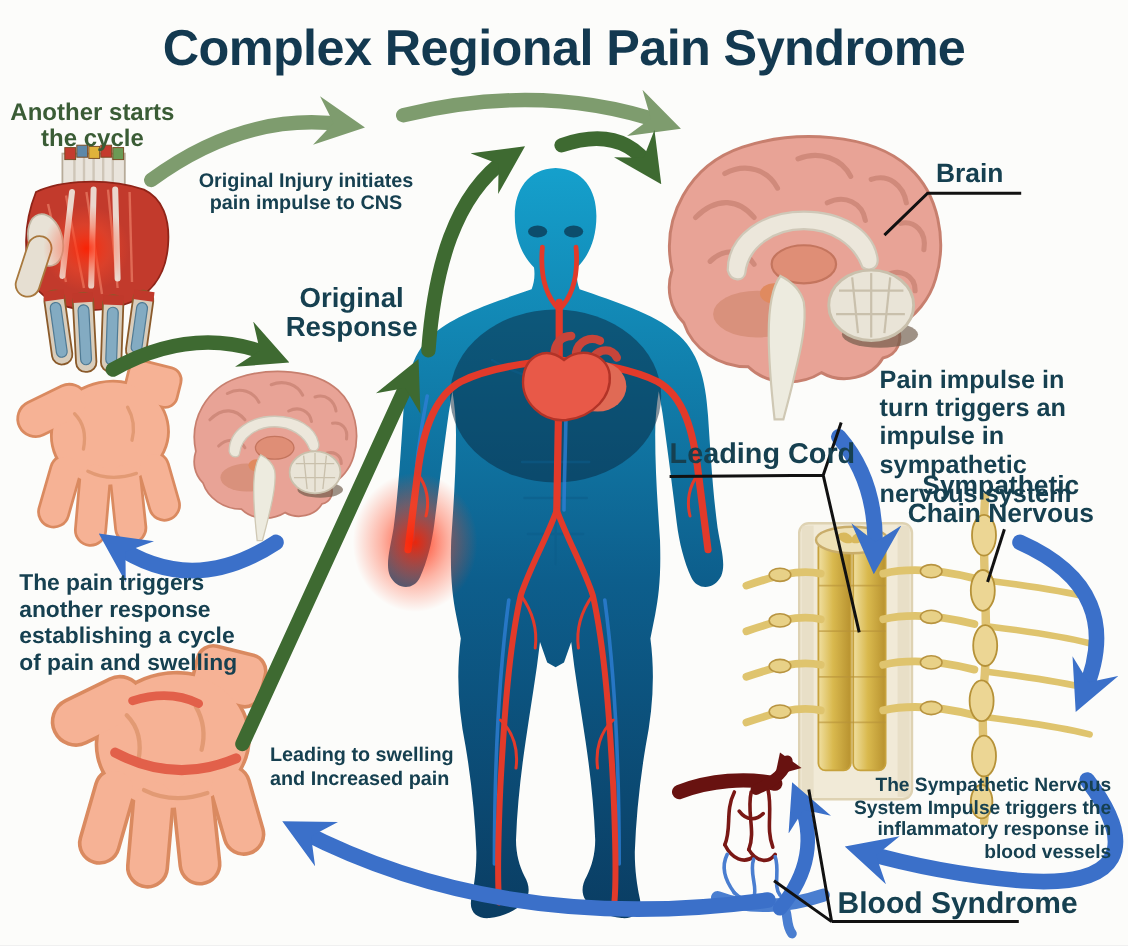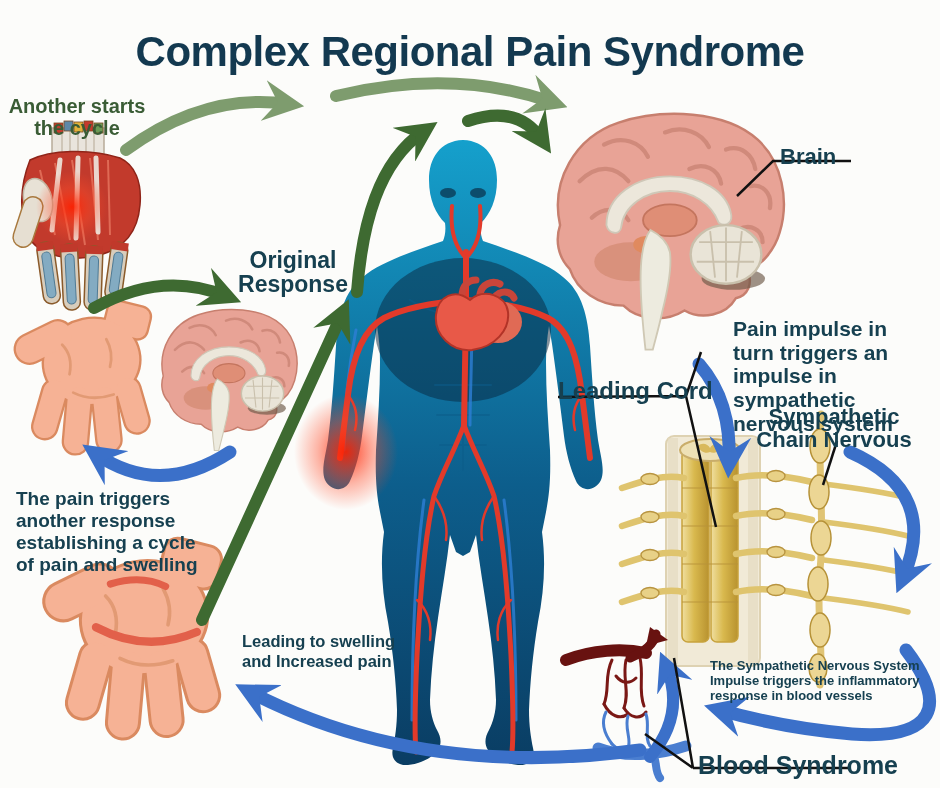--- a/index.html
+++ b/index.html
@@ -1,30 +1,30 @@
 <!DOCTYPE html>
 <html><head>
 <meta charset="utf-8">
 <style>
   html,body{margin:0;padding:0;background:#e8e8e8;}
   .stage{position:relative;width:940px;height:788px;margin:0 auto;background:#fcfcfa;
          overflow:hidden;font-family:"Liberation Sans",sans-serif;}
   svg.art{position:absolute;left:0;top:0;}
-  .label{position:absolute;font-weight:700;color:#164050;margin-top:12px;}
+  .label{position:absolute;font-weight:700;color:#164050;}
   .title{left:0;right:0;top:16px;text-align:center;font-size:42px;color:#133950;letter-spacing:-0.5px;}
   .injury-start{left:2px;top:84px;width:150px;text-align:center;font-size:20px;color:#3a5c35;line-height:1.08;}
   .original-injury{left:148px;top:142px;width:214px;text-align:center;font-size:16.5px;line-height:1.12;}
   .another-response{left:226px;top:236px;width:134px;text-align:center;font-size:23px;line-height:1.05;}
   .brain-label{left:780px;top:132px;font-size:22px;}
   .pain-impulse{left:733px;top:305px;width:200px;font-size:21px;line-height:1.13;}
   .spinal-cord-label{left:558px;top:365px;font-size:24px;}
   .sympathetic-chain-label{left:748px;top:393px;width:172px;text-align:center;font-size:22px;line-height:1.06;}
   .pain-triggers{left:16px;top:476px;width:184px;font-size:19px;line-height:1.16;}
-  .leading-swelling{left:242px;top:620px;width:174px;font-size:16.5px;line-height:1.2;}
-  .sympathetic-impulse{left:710px;top:646px;width:216px;text-align:left;font-size:13px;line-height:1.17;}
+  .leading-swelling{left:225px;top:620px;width:174px;font-size:16.5px;line-height:1.2;}
+  .sympathetic-impulse{left:710px;top:646px;width:216px;text-align:right;font-size:16px;line-height:1.17;}
   .blood-vessels-label{left:698px;top:739px;font-size:25px;}
 </style>
 </head>
 <body>
 
 <div class="stage">
 
 <svg class="art" width="940" height="788" viewBox="0 0 940 788">
   <defs>
     <linearGradient id="bodyG" x1="0" y1="0" x2="0" y2="1">
@@ -324,20 +324,21 @@
   <g stroke="#111" stroke-width="2.5" fill="none">
     <path d="M 851 161 L 773 161 L 737 196"></path>
     <path d="M 558 397 L 686 396 M 686 396 L 701 352 M 686 396 L 716 527"></path>
     <path d="M 837 441 L 823 485"></path>
     <path d="M 693 768 L 849 768 M 693 768 L 674 658 M 693 768 L 645 734"></path>
   </g>
 </svg>
 
 <div class="label title">Complex Regional Pain Syndrome</div>
 <div class="label injury-start">Another starts the cycle</div>
+<div class="label original-injury">Original Injury initiates pain impulse to CNS</div>
 <div class="label another-response">Original Response</div>
 <div class="label brain-label">Brain</div>
 <div class="label pain-impulse">Pain impulse in turn triggers an impulse in sympathetic nervous system</div>
 <div class="label spinal-cord-label">Leading Cord</div>
 <div class="label sympathetic-chain-label">Sympathetic Chain Nervous</div>
 <div class="label pain-triggers">The pain triggers another response establishing a cycle of pain and swelling</div>
 <div class="label leading-swelling">Leading to swelling and Increased pain</div>
 <div class="label sympathetic-impulse">The Sympathetic Nervous System Impulse triggers the inflammatory response in blood vessels</div>
 <div class="label blood-vessels-label">Blood Syndrome</div>
 

